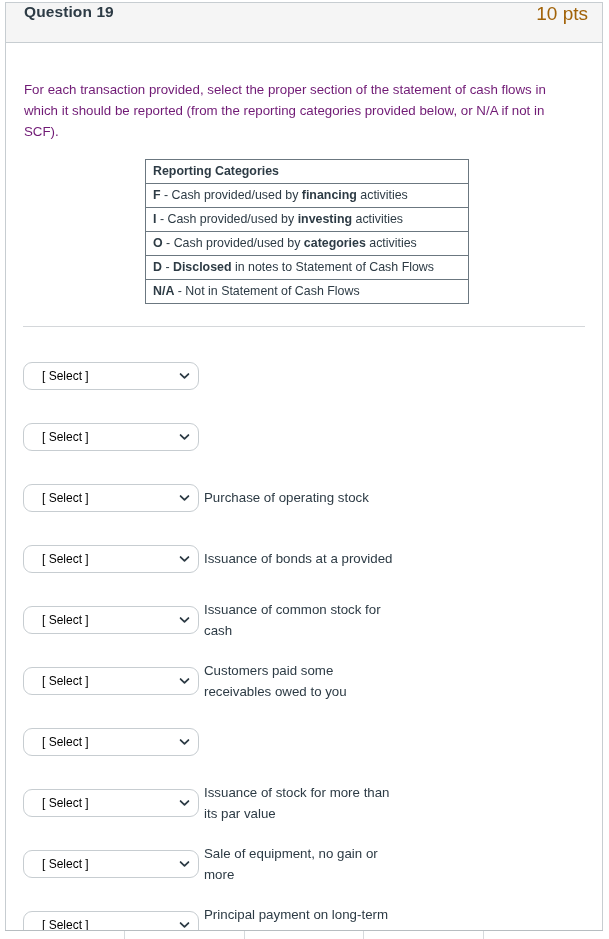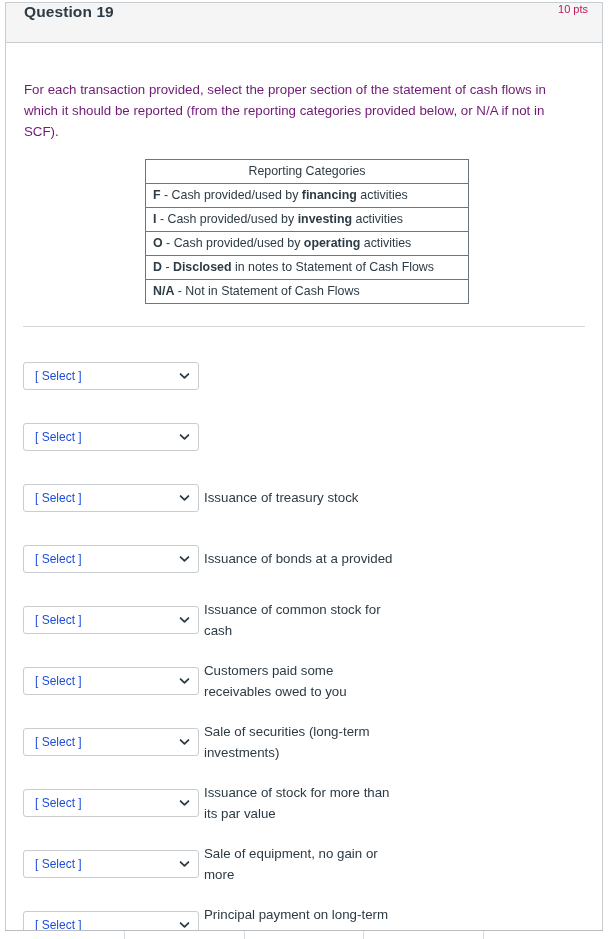--- a/index.html
+++ b/index.html
@@ -37,22 +37,22 @@
     justify-content: space-between;
     padding: 0 14px 15px 18px;
   }
   .question-title {
     font-size: 15.5px;
     font-weight: bold;
     color: #2d3b45;
     letter-spacing: 0.1px;
   }
   .question-points {
-    font-size: 11px;
-    color: #be185d;
+    font-size: 19px;
+    color: #a16207;
     font-weight: normal;
   }
 
   .question-body {
     padding: 0;
   }
 
   
   .prompt {
     margin: 36px 22px 0 18px;
@@ -76,22 +76,21 @@
     border: 1px solid #6b7780;
     padding: 3px 7px 4px 7px;
     font-size: 12.4px;
     line-height: 16px;
     color: #2d3b45;
     height: 23px;
     vertical-align: middle;
     white-space: nowrap;
   }
   table.cat-table td.head {
-    font-weight: normal;
-    text-align: center;
+    font-weight: bold;
   }
   .cat-code { font-weight: bold; }
   .cat-em { font-weight: bold; }
 
   
   .divider {
     margin: 22px 17px 0 17px;
     height: 1px;
     background: #d4d7da;
   }
@@ -105,27 +104,27 @@
     align-items: center;
     height: 61px;
     padding-left: 17px;
   }
   .select-box {
     position: relative;
     width: 176px;
     min-width: 176px;
     height: 28px;
     border: 1px solid #c7cdd1;
-    border-radius: 3px;
+    border-radius: 9px;
     background: #ffffff;
     display: flex;
     align-items: center;
-    padding: 0 22px 0 11px;
+    padding: 0 22px 0 18px;
     font-size: 12px;
-    color: #1d4ed8;
+    color: #000000;
     cursor: pointer;
   }
   .select-box .sel-label {
     white-space: nowrap;
   }
   .chev {
     position: absolute;
     right: 7px;
     top: 50%;
     transform: translateY(-50%);
@@ -179,21 +178,21 @@
             <tr>
               <td class="head">Reporting Categories</td>
             </tr>
             <tr>
               <td><span class="cat-code">F</span> - Cash provided/used by <span class="cat-em">financing</span> activities</td>
             </tr>
             <tr>
               <td><span class="cat-code">I</span> - Cash provided/used by <span class="cat-em">investing</span> activities</td>
             </tr>
             <tr>
-              <td><span class="cat-code">O</span> - Cash provided/used by <span class="cat-em">operating</span> activities</td>
+              <td><span class="cat-code">O</span> - Cash provided/used by <span class="cat-em">categories</span> activities</td>
             </tr>
             <tr>
               <td><span class="cat-code">D</span> - <span class="cat-em">Disclosed</span> in notes to Statement of Cash Flows</td>
             </tr>
             <tr>
               <td><span class="cat-code">N/A</span> - Not in Statement of Cash Flows</td>
             </tr>
           </tbody>
       </table>
     </div>
@@ -217,21 +216,21 @@
             </svg>
           </div>
         </div>
         <div class="txn-row">
           <div class="select-box" role="combobox">
             <span class="sel-label">[ Select ]</span>
             <svg class="chev" viewBox="0 0 16 16">
               <path d="M3.2 5.6 L8 10.2 L12.8 5.6" fill="none" stroke="#2d3b45" stroke-width="2.2" stroke-linecap="round" stroke-linejoin="round"></path>
             </svg>
           </div>
-          <div class="txn-text">Issuance of treasury stock</div>
+          <div class="txn-text">Purchase of operating stock</div>
         </div>
         <div class="txn-row">
           <div class="select-box" role="combobox">
             <span class="sel-label">[ Select ]</span>
             <svg class="chev" viewBox="0 0 16 16">
               <path d="M3.2 5.6 L8 10.2 L12.8 5.6" fill="none" stroke="#2d3b45" stroke-width="2.2" stroke-linecap="round" stroke-linejoin="round"></path>
             </svg>
           </div>
           <div class="txn-text">Issuance of bonds at a provided</div>
         </div>
@@ -253,21 +252,20 @@
           </div>
           <div class="txn-text">Customers paid some receivables owed to you</div>
         </div>
         <div class="txn-row">
           <div class="select-box" role="combobox">
             <span class="sel-label">[ Select ]</span>
             <svg class="chev" viewBox="0 0 16 16">
               <path d="M3.2 5.6 L8 10.2 L12.8 5.6" fill="none" stroke="#2d3b45" stroke-width="2.2" stroke-linecap="round" stroke-linejoin="round"></path>
             </svg>
           </div>
-          <div class="txn-text">Sale of securities (long-term investments)</div>
         </div>
         <div class="txn-row">
           <div class="select-box" role="combobox">
             <span class="sel-label">[ Select ]</span>
             <svg class="chev" viewBox="0 0 16 16">
               <path d="M3.2 5.6 L8 10.2 L12.8 5.6" fill="none" stroke="#2d3b45" stroke-width="2.2" stroke-linecap="round" stroke-linejoin="round"></path>
             </svg>
           </div>
           <div class="txn-text">Issuance of stock for more than its par value</div>
         </div>

